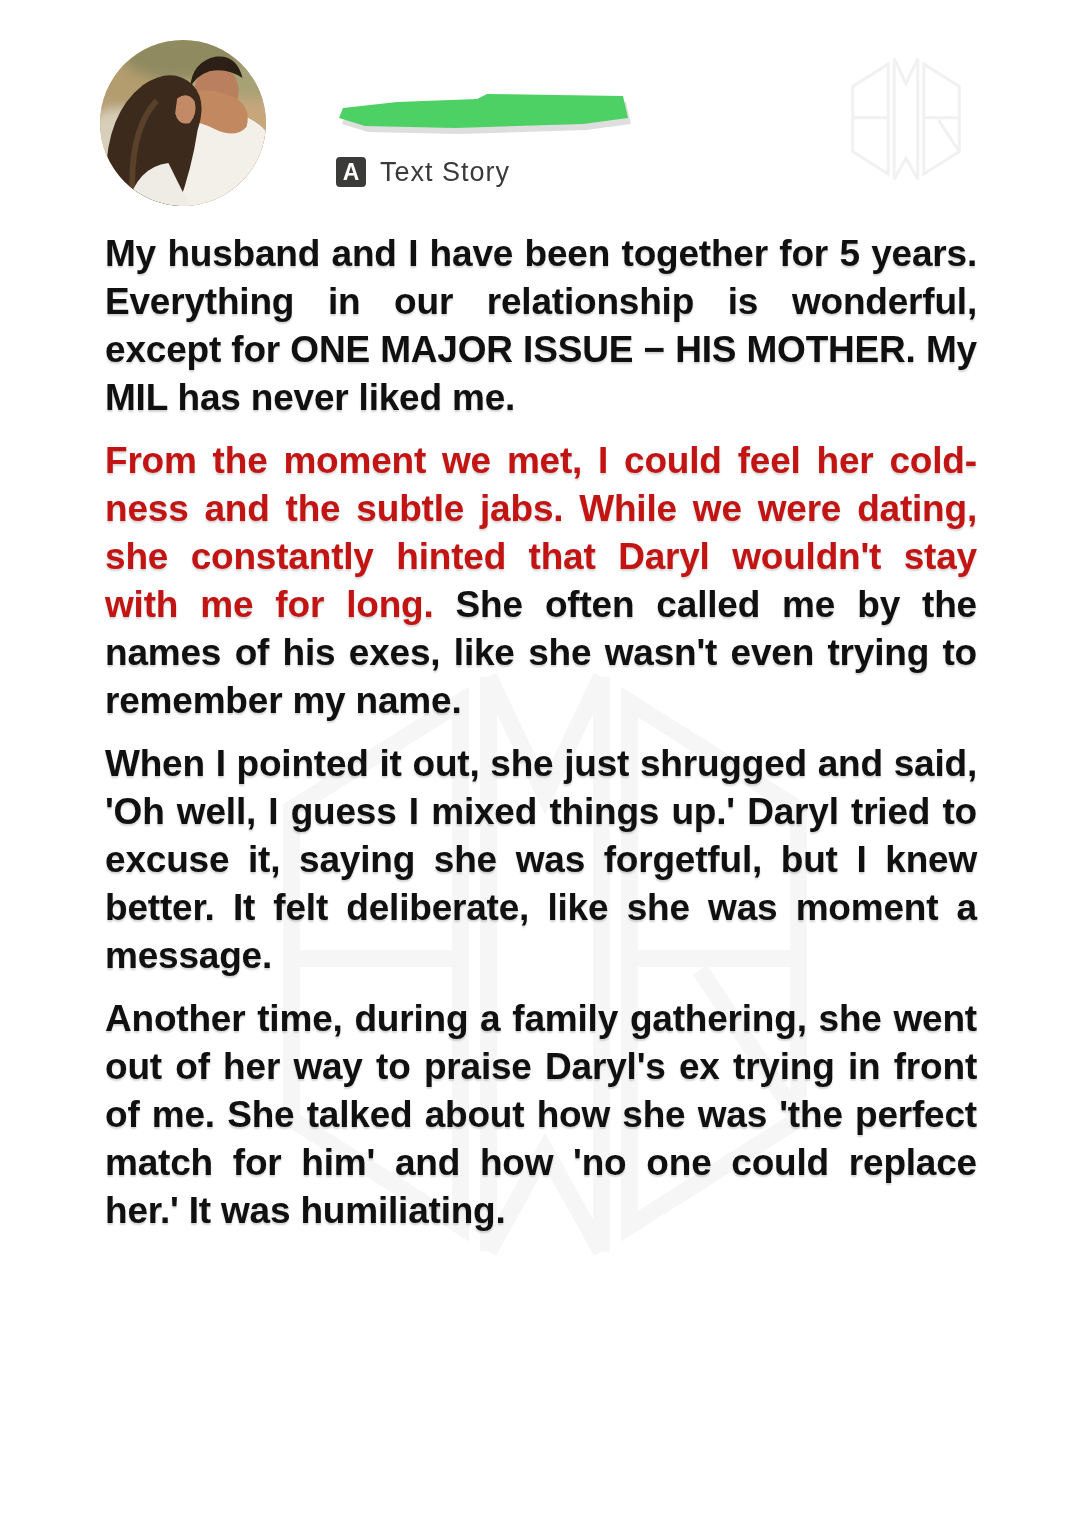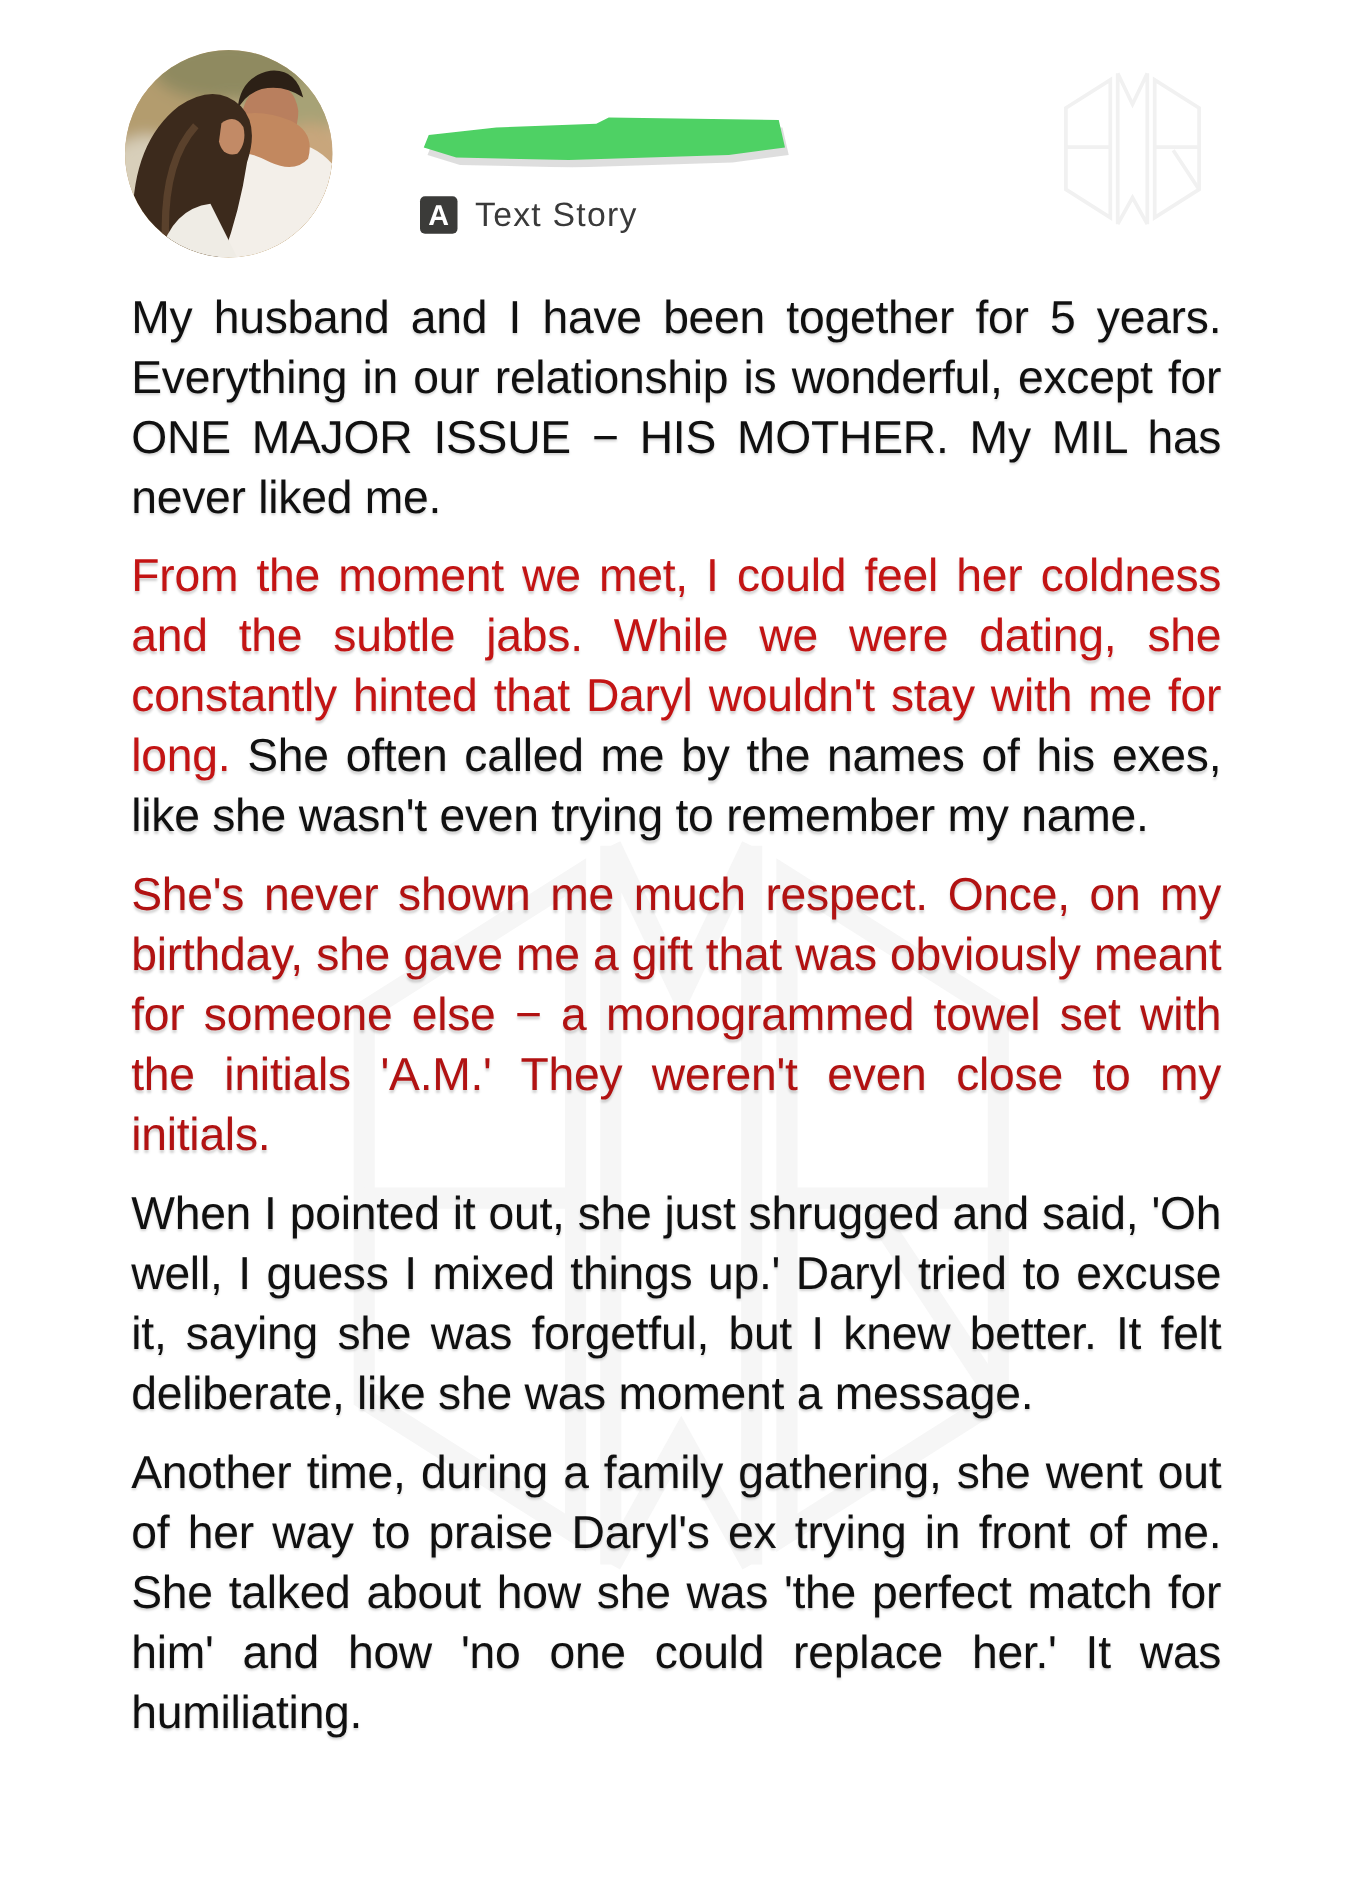--- a/index.html
+++ b/index.html
@@ -31,21 +31,21 @@
   .post-label{
     margin-left:14px;font-size:27px;font-weight:300;color:#3a3a3a;
     letter-spacing:1px;white-space:nowrap;
   }
   
   .story{
     position:absolute;left:105px;top:230px;width:872px;z-index:1;
   }
   .story p{
     margin:0 0 15px 0;
-    font-size:37px;line-height:48px;font-weight:400;
+    font-size:37px;line-height:48px;font-weight:700;
     text-align:justify;
     letter-spacing:-0.2px;
     color:var(--black,#101010);
     text-shadow:0 2px 2px rgba(0,0,0,0.18);
   }
   .seg-black{color:var(--black,#101010);}
   .seg-red{color:var(--red,#c31414);}
   .seg-darkred{color:var(--dark-red,#b11212);}
 </style>
 </head>
@@ -129,21 +129,18 @@
 </div>
 
 <div class="story">
   <p>
     <span class="seg-black">My husband and I have been together for 5 years. Everything in our relationship is wonderful, except for ONE MAJOR ISSUE − HIS MOTHER. My MIL has never liked me.</span>
   </p>
   <p>
     <span class="seg-red">From the moment we met, I could feel her cold­ness and the subtle jabs. While we were dating, she constantly hinted that Daryl wouldn't stay with me for long. </span><span class="seg-black">She often called me by the names of his exes, like she wasn't even trying to remember my name.</span>
   </p>
   <p>
-    <span class="seg-darkred">She's never shown me much respect. Once, on my birthday, she gave me a gift that was obviously meant for someone else − a monogrammed towel set with the initials 'A.M.' They weren't even close to my initials.</span>
-  </p>
-  <p>
     <span class="seg-black">When I pointed it out, she just shrugged and said, 'Oh well, I guess I mixed things up.' Daryl tried to excuse it, saying she was forgetful, but I knew better. It felt deliberate, like she was moment a message.</span>
   </p>
   <p>
     <span class="seg-black">Another time, during a family gathering, she went out of her way to praise Daryl's ex trying in front of me. She talked about how she was 'the perfect match for him' and how 'no one could replace her.' It was humiliating.</span>
   </p>
 </div>
 
 </body></html>

